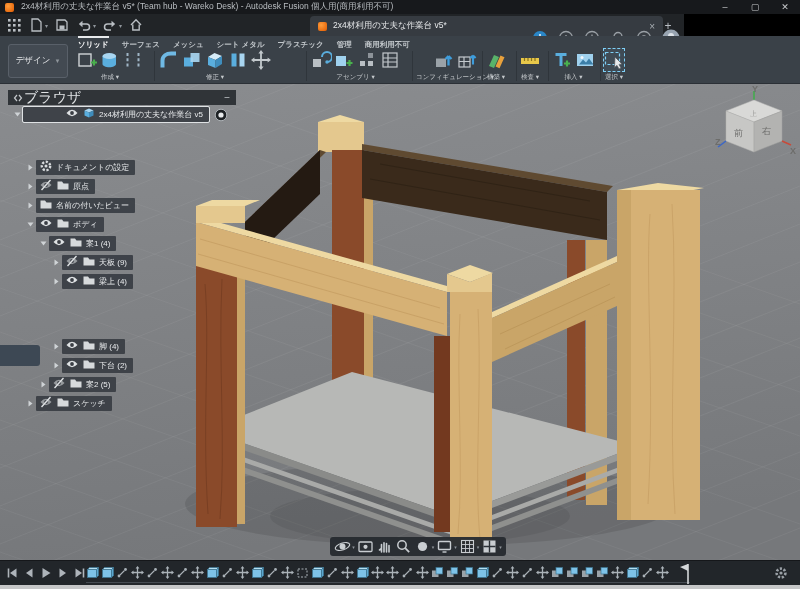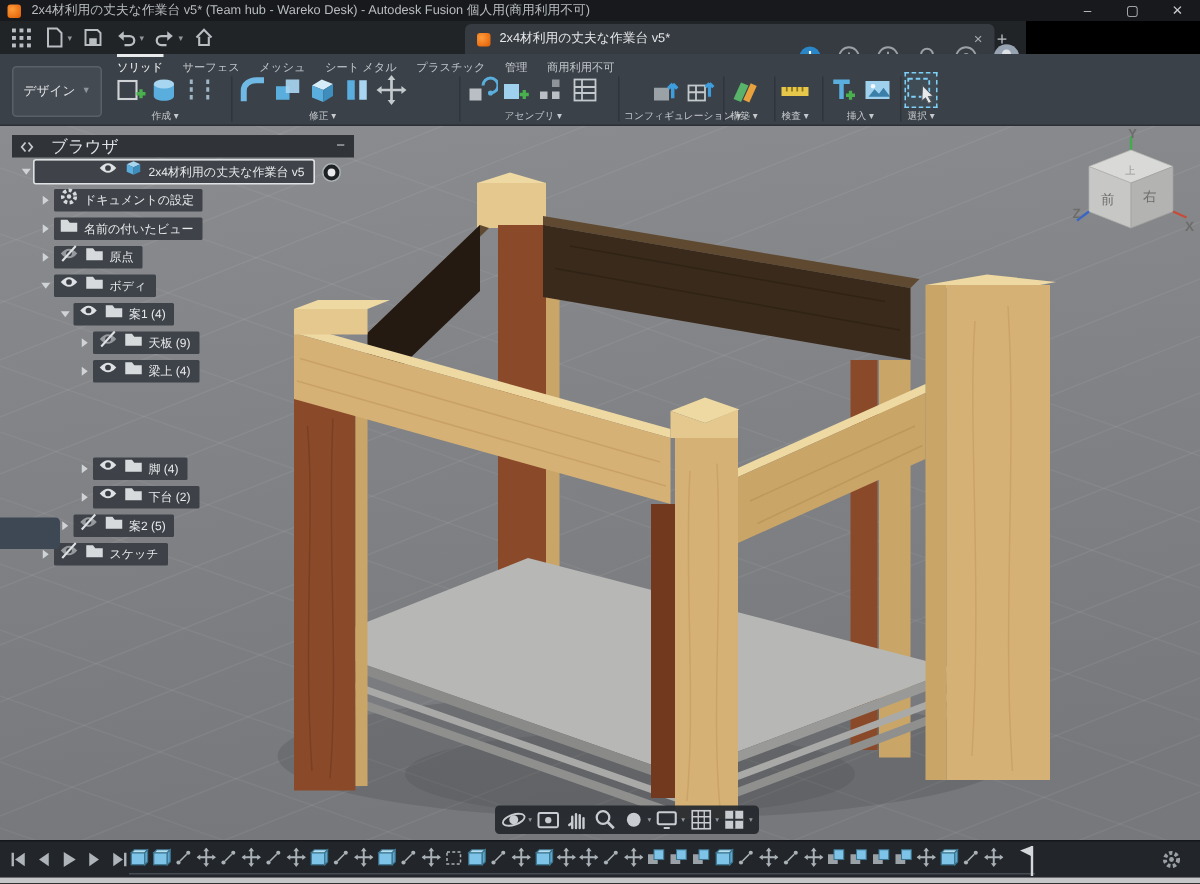--- a/index.html
+++ b/index.html
@@ -24,36 +24,36 @@
   #doc-tab .dot{width:9px;height:9px;border-radius:2px;background:radial-gradient(circle at 35% 35%,#ff9d3c,#e05a00);margin:0 6px 0 4px;}
   #doc-tab-label{font-size:8.5px;color:#e6e8ea;white-space:nowrap;overflow:hidden;flex:1;}
   #tab-close{color:#a7adb2;font-size:10px;padding:0 4px;}
   #new-tab{position:absolute;left:660px;top:2px;width:16px;height:20px;color:#b9bec3;font-size:12px;text-align:center;line-height:20px;}
   #tabbar-right{position:absolute;right:4px;top:16px;display:flex;align-items:center;gap:4px;}
   
   #ribbon{left:0;top:36px;width:800px;height:48px;background:var(--ribbon);border-bottom:1px solid var(--ribbon-border);box-sizing:border-box;}
   #design-btn{position:absolute;left:8px;top:8px;width:58px;height:32px;background:#434a52;border:1px solid #596069;
      border-radius:3px;color:#e4e6e8;font-size:8.5px;display:flex;align-items:center;justify-content:center;gap:3px;}
   #ribbon-tabs{position:absolute;left:78px;top:0;height:12px;display:flex;gap:13px;}
-  .rtab{font-size:7.5px;color:#c2c7cb;padding-top:2px;border-top:2px solid transparent;white-space:nowrap;}
+  .rtab{font-size:7.5px;color:#c2c7cb;padding-top:2px;border-top:2px solid transparent;white-space:nowrap;font-weight:bold;}
   .rtab.active{color:#ffffff;border-top-color:#e8eaec;}
   #ribbon-groups{position:absolute;left:0;top:12px;height:36px;width:800px;}
   .rgroup{position:absolute;top:0;height:34px;display:flex;flex-direction:column;align-items:center;}
   .rgicons{display:flex;gap:1px;align-items:center;height:24px;}
   .rgicons svg{display:block;}
   .rglabel{font-size:6.5px;color:#c6cacd;white-space:nowrap;margin-top:1px;}
   .rsep{position:absolute;top:3px;width:1px;height:30px;background:#2f353b;}
   .rgroup.selected .rgicons{outline:1px dashed #7fd0f7;outline-offset:-1px;background:rgba(127,208,247,.08);}
   
   #viewport{left:0;top:84px;width:800px;height:476px;}
   #scene{position:absolute;left:0;top:0;}
   
   #browser{position:absolute;left:8px;top:6px;width:228px;}
   #browser-header{height:15px;background:rgba(43,47,52,.95);display:flex;align-items:center;color:#dfe2e4;}
-  #browser-header .ttl{font-size:11px;margin-left:11px;}
+  #browser-header .ttl{font-size:14px;margin-left:1px;}
   #browser-header .min{margin-left:auto;margin-right:6px;font-size:10px;color:#c4c8cb;}
   .brow{display:flex;align-items:center;height:19px;}
   .brow .car{width:11px;display:flex;justify-content:center;}
   .chip{display:flex;align-items:center;gap:3px;background:rgba(56,61,67,.92);padding:0 6px 0 3px;height:15px;border-radius:1px;}
   .chip.selected{outline:1px solid #dfe2e4;padding-left:42px;}
   .chip .lbl{font-size:8px;color:#e8eaec;white-space:nowrap;}
   .radio{margin-left:5px;display:flex;}
   
   #left-flyout{position:absolute;left:0;top:261px;width:40px;height:21px;background:#3d4854;border-radius:0 3px 3px 0;}
   
@@ -507,65 +507,65 @@
               </svg></div>
             <div class="lbl">2x4材利用の丈夫な作業台 v5</div>
           </div>
           <div class="radio">
             <svg width="14" height="14" viewBox="0 0 14 14">
               <circle cx="7" cy="7" r="5.8" fill="#1e2225" stroke="#aeb3b7" stroke-width="1"></circle>
               <circle cx="7" cy="7" r="2.6" fill="#e8eaec"></circle>
             </svg>
           </div>
         </div>
-        <div class="brow" style="padding-left: 17px;">
+        <div class="brow" style="padding-left: 17px; margin-top: 34px;">
           <div class="car">
             <svg width="11" height="11" viewBox="0 0 11 11">
               <path d="M3.5 2.5l4 3-4 3z" fill="#cfd3d6"></path>
             </svg>
           </div>
           <div class="chip">
             <div><svg width="14" height="14" viewBox="0 0 14 14">
                 <circle cx="7" cy="7" r="4.2" fill="none" stroke="#d7dadc" stroke-width="2.4" stroke-dasharray="2.2 1.6"></circle>
                 <circle cx="7" cy="7" r="1.5" fill="#d7dadc"></circle>
               </svg></div>
             <div class="lbl">ドキュメントの設定</div>
-          </div>
-        </div>
-        <div class="brow" style="padding-left: 17px;">
-          <div class="car">
-            <svg width="11" height="11" viewBox="0 0 11 11">
-              <path d="M3.5 2.5l4 3-4 3z" fill="#cfd3d6"></path>
-            </svg>
-          </div>
-          <div class="chip">
-            <div><svg width="14" height="14" viewBox="0 0 14 14">
-                <path d="M1.5 3.5h4.5l1.5 2h5v6h-11z" fill="#d7dadc"></path>
-              </svg></div>
-            <div class="lbl">名前の付いたビュー</div>
           </div>
         </div>
         <div class="brow" style="padding-left: 17px;">
           <div class="car">
             <svg width="11" height="11" viewBox="0 0 11 11">
               <path d="M3.5 2.5l4 3-4 3z" fill="#cfd3d6"></path>
             </svg>
           </div>
           <div class="chip">
             <div><svg width="14" height="14" viewBox="0 0 14 14">
                 <g opacity=".55">
                   <path d="M1.5 7q5.5-6.4 11 0q-5.5 6.4-11 0z" fill="#dfe2e4"></path>
                   <circle cx="7" cy="7" r="1.9" fill="#3a3e44"></circle>
                 </g>
                 <path d="M2.5 12L11.5 2" stroke="#dfe2e4" stroke-width="1.4"></path>
               </svg></div>
             <div><svg width="14" height="14" viewBox="0 0 14 14">
                 <path d="M1.5 3.5h4.5l1.5 2h5v6h-11z" fill="#d7dadc"></path>
               </svg></div>
             <div class="lbl">原点</div>
+          </div>
+        </div>
+        <div class="brow" style="padding-left: 17px;">
+          <div class="car">
+            <svg width="11" height="11" viewBox="0 0 11 11">
+              <path d="M3.5 2.5l4 3-4 3z" fill="#cfd3d6"></path>
+            </svg>
+          </div>
+          <div class="chip">
+            <div><svg width="14" height="14" viewBox="0 0 14 14">
+                <path d="M1.5 3.5h4.5l1.5 2h5v6h-11z" fill="#d7dadc"></path>
+              </svg></div>
+            <div class="lbl">名前の付いたビュー</div>
           </div>
         </div>
         <div class="brow" style="padding-left: 17px;">
           <div class="car">
             <svg width="11" height="11" viewBox="0 0 11 11">
               <path d="M2.5 3.5l3 4 3-4z" fill="#cfd3d6"></path>
             </svg>
           </div>
           <div class="chip">
             <div><svg width="14" height="14" viewBox="0 0 14 14">

